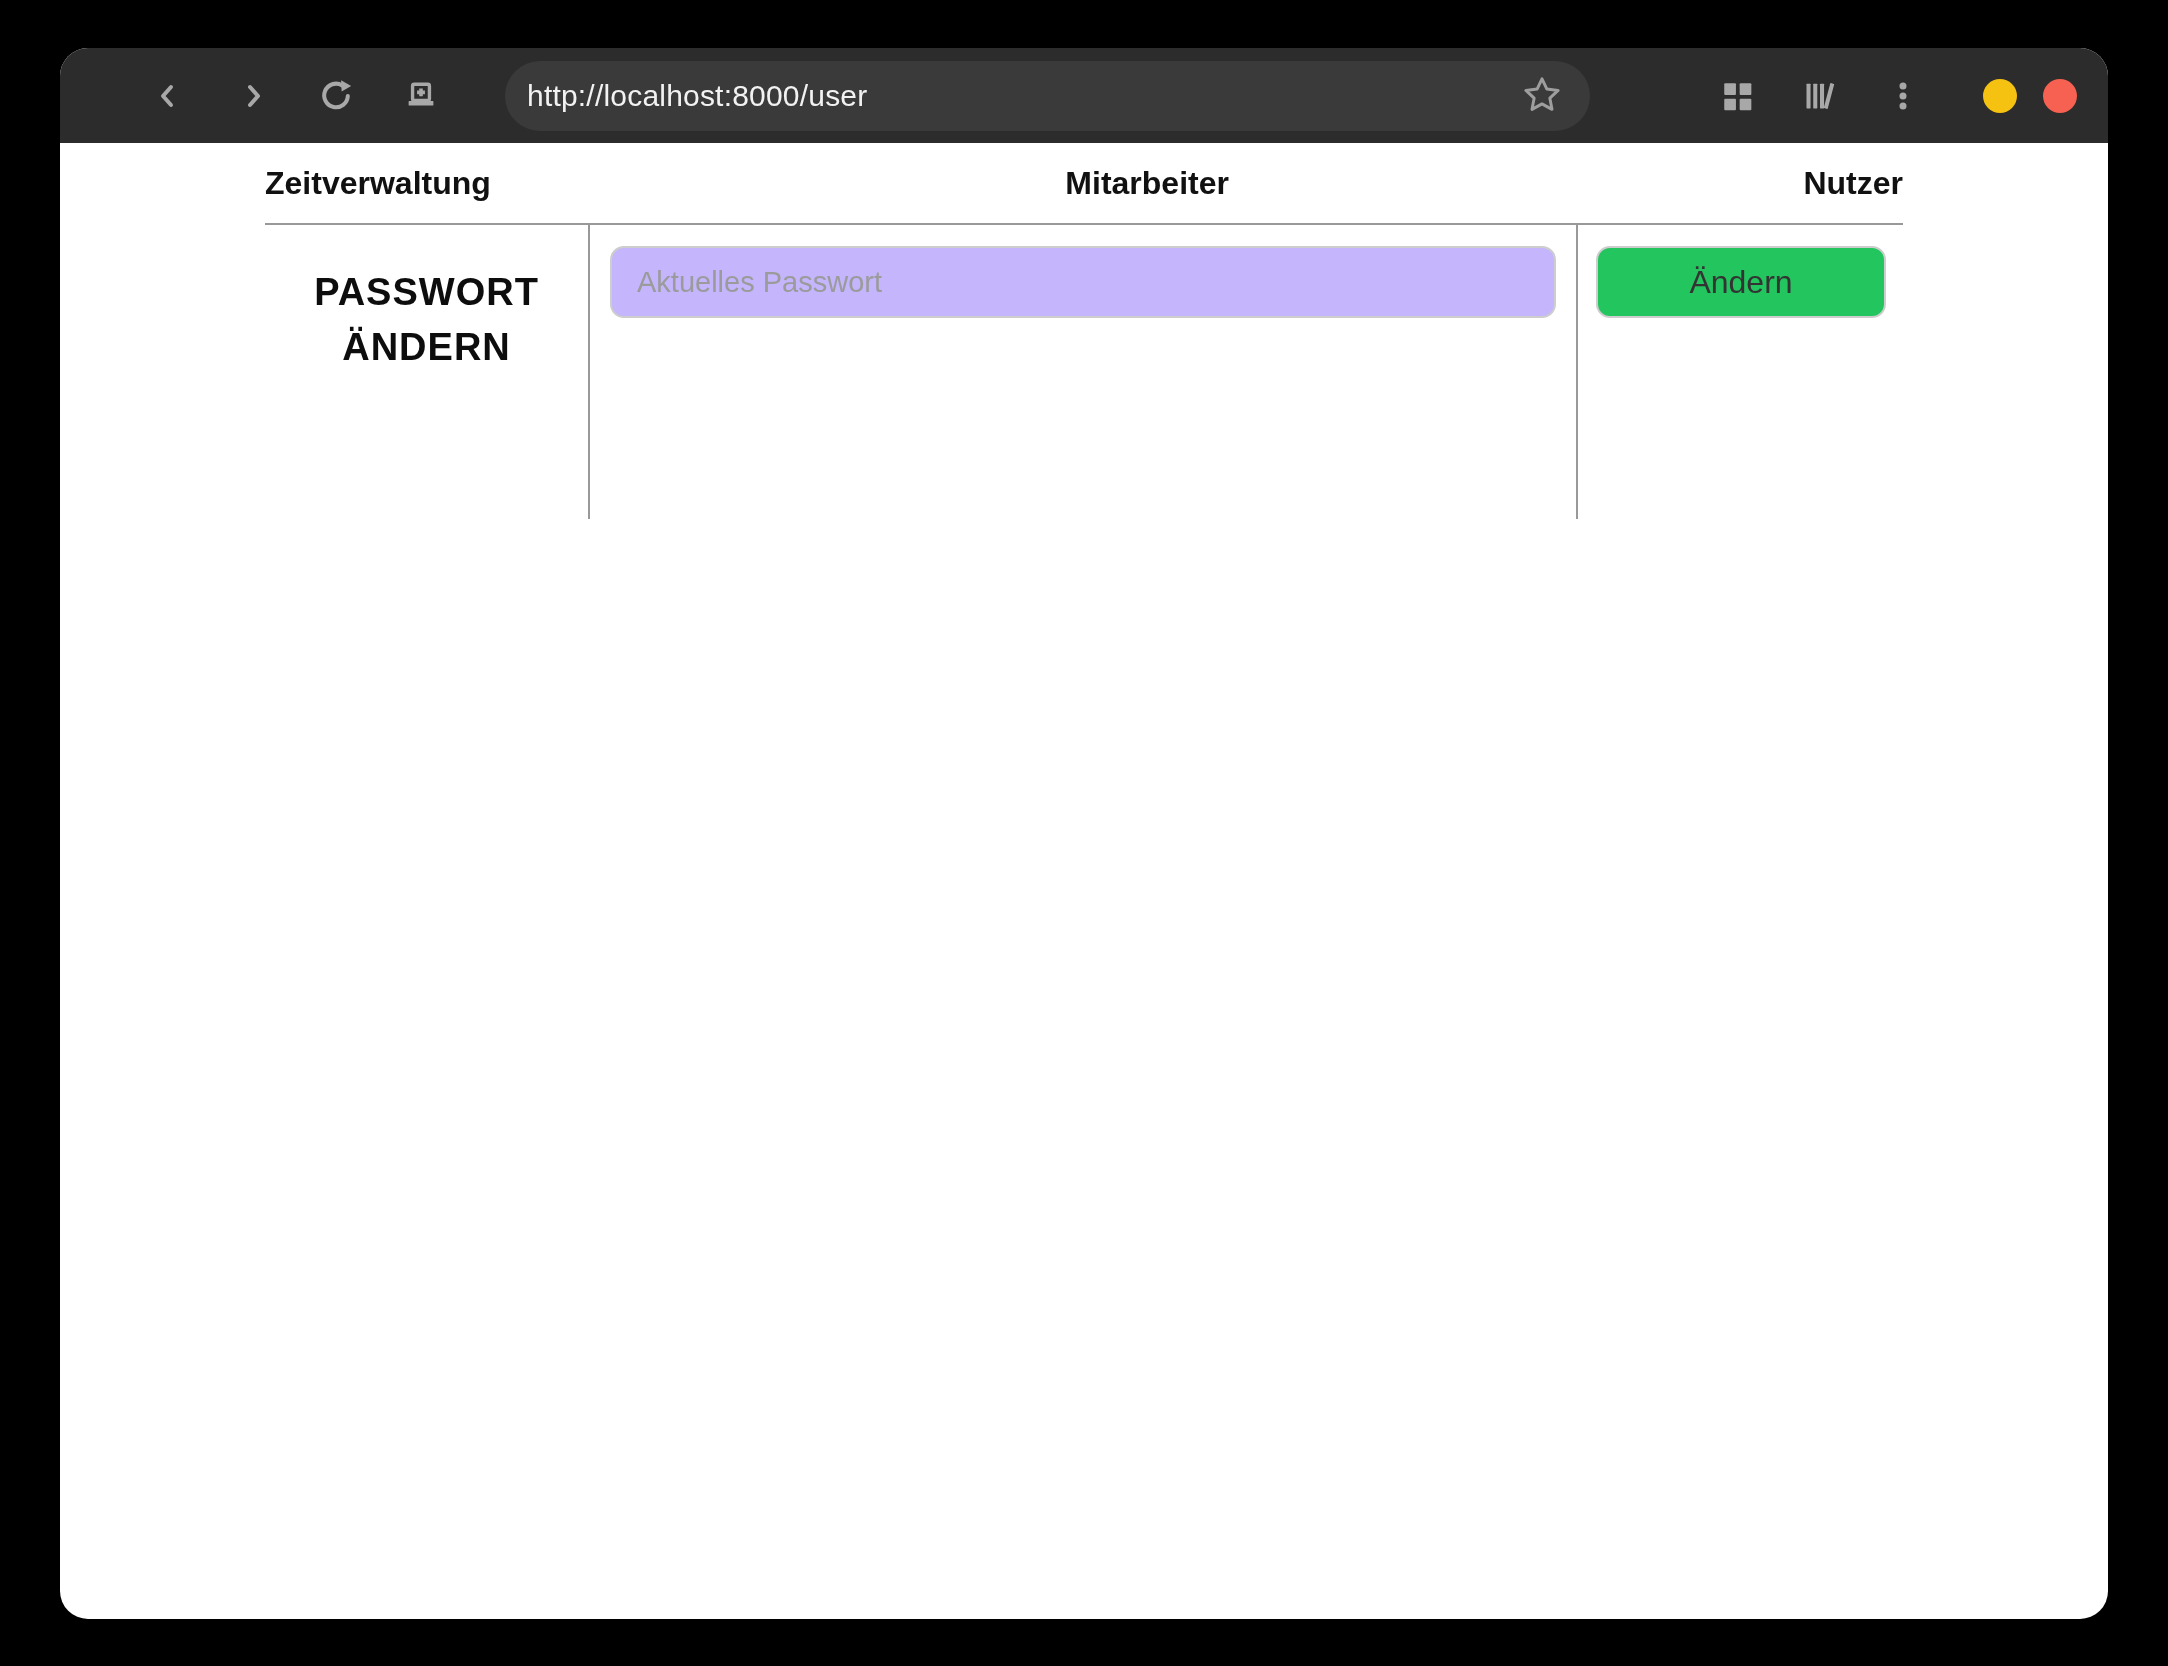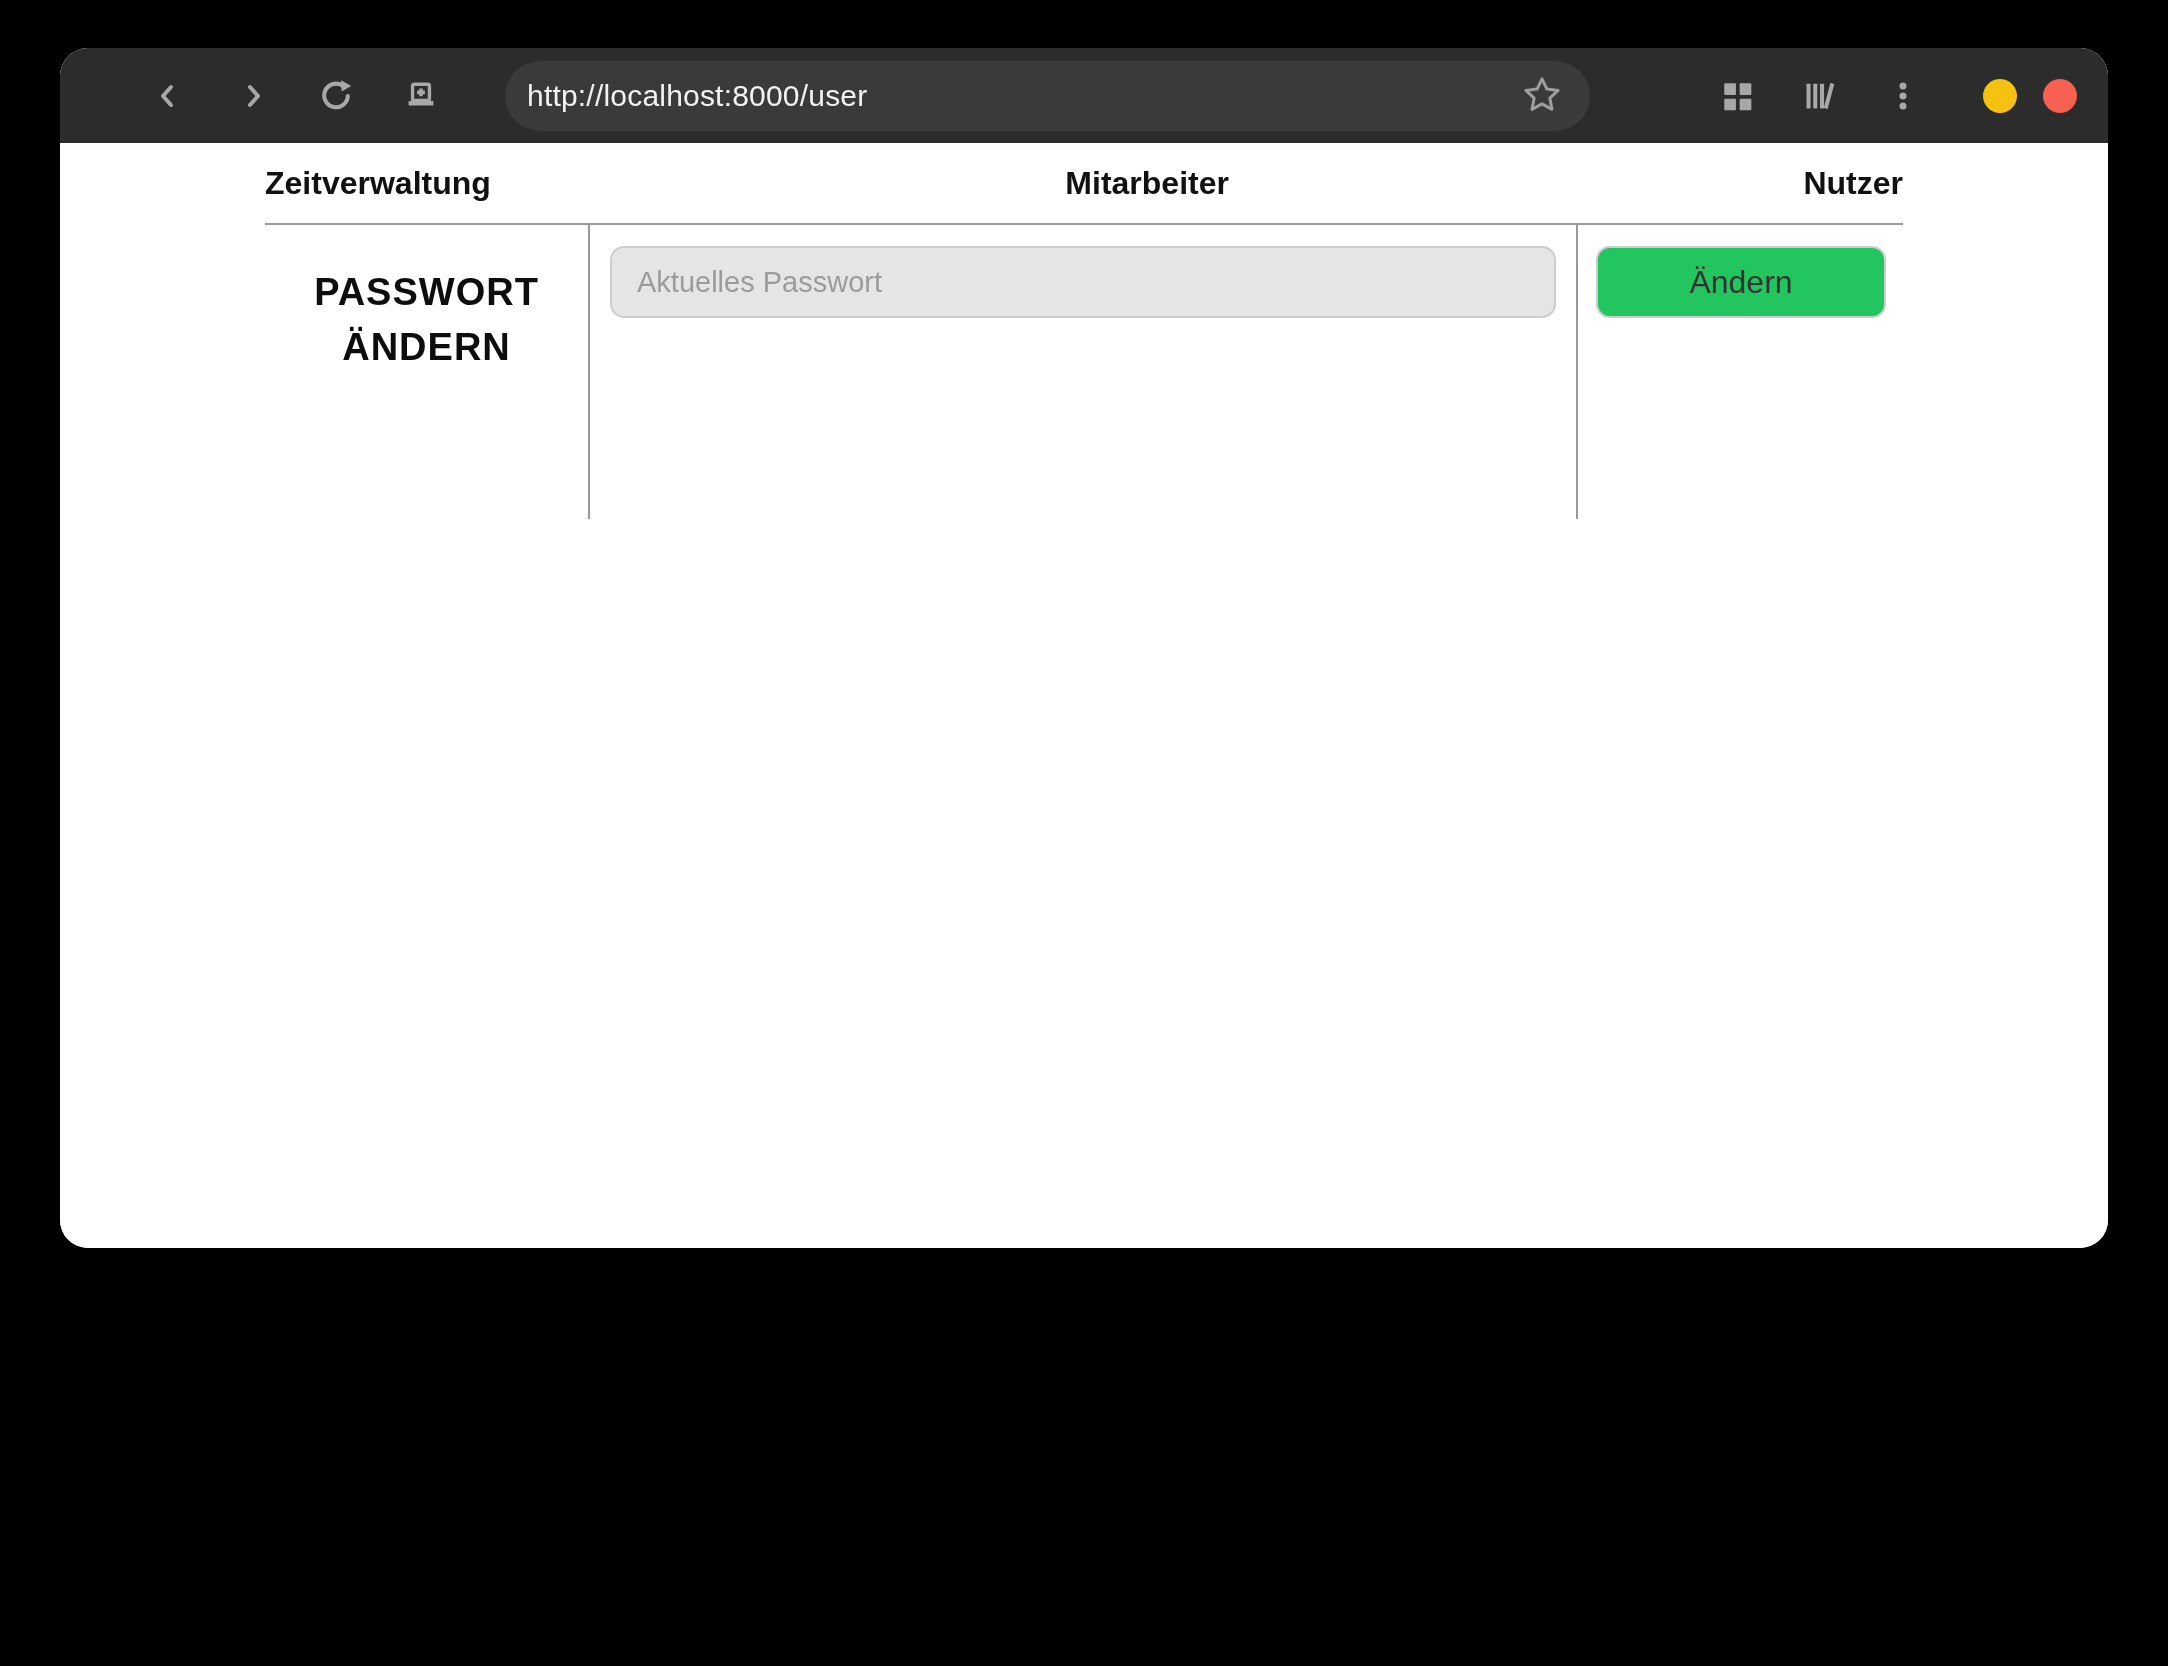--- a/index.html
+++ b/index.html
@@ -1,18 +1,18 @@
 <!DOCTYPE html>
 <html><head>
 <meta charset="utf-8">
 <style>
   html,body{margin:0;padding:0;background:#000;}
   .stage{position:relative;width:2168px;height:1666px;background:#000;overflow:hidden;
          font-family:"Liberation Sans",sans-serif;}
-  .window{position:absolute;left:60px;top:48px;width:2048px;height:1200px;
+  .window{position:absolute;left:60px;top:48px;width:2048px;height:1571px;
           border-radius:28px;overflow:hidden;background:#ffffff;}
 
   
   .toolbar{position:absolute;left:0;top:0;width:2048px;height:95px;background:#2c2c2c;}
   .tbtn{position:absolute;width:48px;height:48px;top:24px;border:none;background:transparent;
         display:flex;align-items:center;justify-content:center;padding:0;cursor:pointer;}
   .tbtn svg{display:block;}
   .icon-stroke{fill:none;stroke:#a8a8a8;stroke-width:4;stroke-linecap:round;stroke-linejoin:round;}
   .icon-fill{fill:#a8a8a8;}
   .btn-back{left:84px;}
@@ -38,21 +38,21 @@
        border-bottom:2px solid #999999;font-weight:bold;}
   .nav a{font-size:32px;color:#111;text-decoration:none;cursor:pointer;}
   .form-row{display:flex;height:294px;}
   .col-left{width:323px;border-right:2px solid #999999;display:flex;justify-content:center;}
   .heading{margin-top:40px;width:290px;font-size:38px;font-weight:bold;color:#0d0d0d;
            text-align:center;line-height:55px;letter-spacing:1px;}
   .col-mid{flex:1;border-right:2px solid #999999;padding:21px 20px 0 20px;
            display:flex;flex-direction:column;gap:20px;box-sizing:border-box;}
   .pw-input{height:72px;box-sizing:border-box;border:2px solid #cdcdcd;border-radius:14px;
             font-size:29px;font-family:"Liberation Sans",sans-serif;color:#444;
-            padding:0 25px;outline:none;background:#e5e5e5;width:100%;}
+            padding:0 25px;outline:none;background:#c4b5fd;width:100%;}
   .pw-input::placeholder{color:#9b9b9b;opacity:1;}
   .col-right{width:325px;box-sizing:border-box;padding:21px 0 0 18px;}
   .submit-btn{width:290px;height:72px;box-sizing:border-box;border:2px solid #cdcdcd;border-radius:14px;
               background:#22c55e;font-size:32px;color:#333;font-family:"Liberation Sans",sans-serif;cursor:pointer;}
 </style>
 </head>
 <body>
 
 <div class="stage">
   <div class="window">

